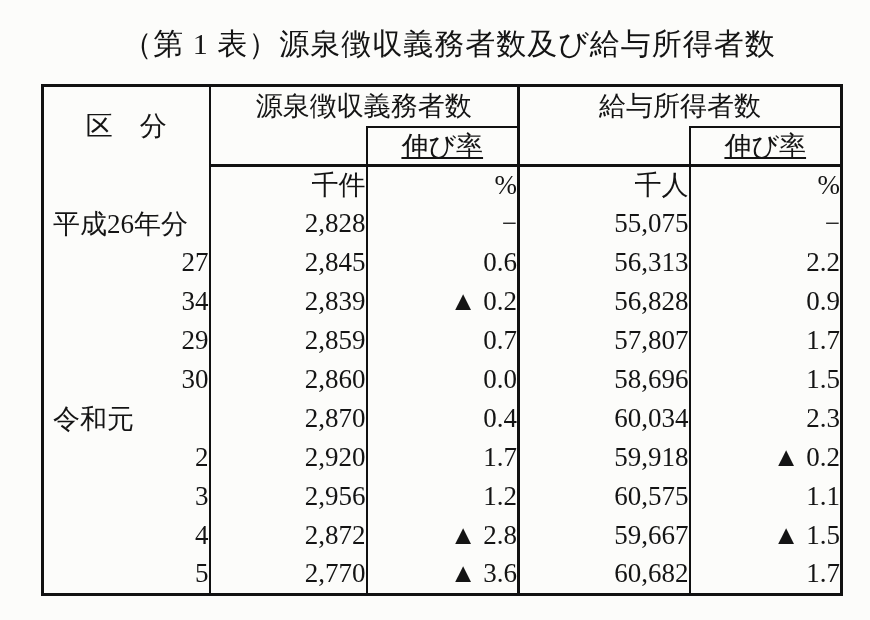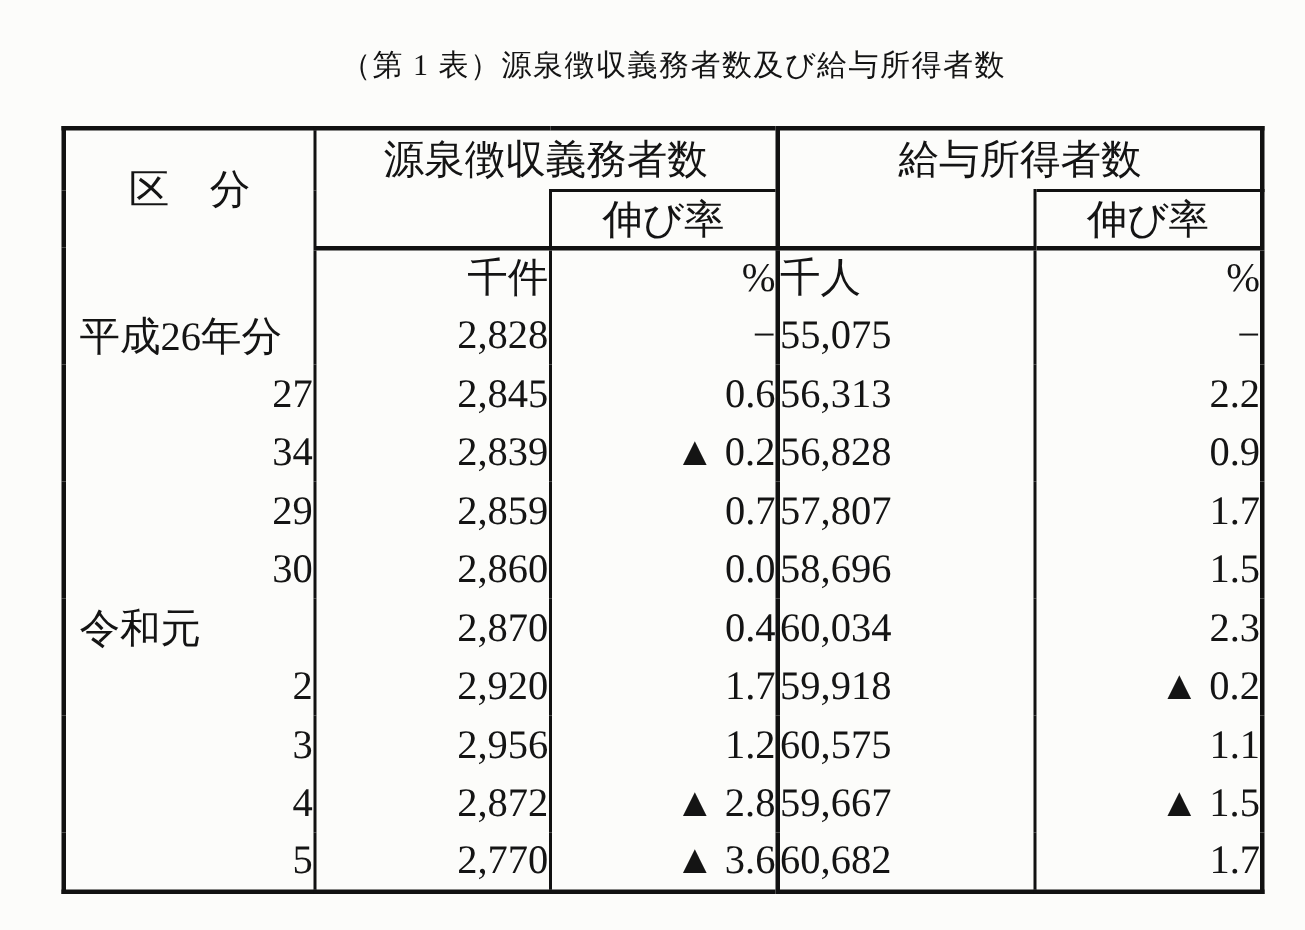--- a/index.html
+++ b/index.html
@@ -16,21 +16,21 @@
     overflow: hidden;
   }
   .page-title {
     position: absolute;
     top: 24px;
     left: 0;
     width: 870px;
     padding-left: 28px;
     box-sizing: border-box;
     text-align: center;
-    font-size: 20px;
+    font-size: 30px;
     line-height: 40px;
     letter-spacing: 1px;
     white-space: nowrap;
   }
   table.main-table {
     position: absolute;
     top: 84px;
     left: 41px;
     border-collapse: collapse;
     table-layout: fixed;
@@ -59,30 +59,31 @@
 
   
   tr.head-row-1 { height: 41px; margin-left: 43px; }
   tr.head-row-2 { height: 34px; }
   th.cat-head   { text-align: center; font-size: 28px; }
   th.group-head { text-align: center; font-size: 28px; }
   th.rate-head  {
     text-align: center;
     font-size: 27px;
     border-top: 2px solid #111;
+    text-decoration: underline;
   }
   tr.head-row-2 th, tr.head-row-2 td { border-bottom: 3px solid #111; }
 
   
   tr.body-row { height: 39px; }
   td.lbl      { text-align: right; }
   td.lbl.era  { text-align: left; padding-left: 9px; margin-left: 44px; }
   td.num-with { text-align: right; padding-right: 11px; }
   td.num-rate1{ text-align: right; padding-right: 12px; }
-  td.num-sal  { text-align: left; padding-right: 13px; }
+  td.num-sal  { text-align: right; padding-right: 13px; }
   td.num-rate2{ text-align: right; padding-right: 12px; }
 </style>
 </head>
 <body>
 
 <div class="page-title">（第 1 表）源泉徴収義務者数及び給与所得者数</div>
 
 <table class="main-table">
   <colgroup>
     <col class="w-cat">

